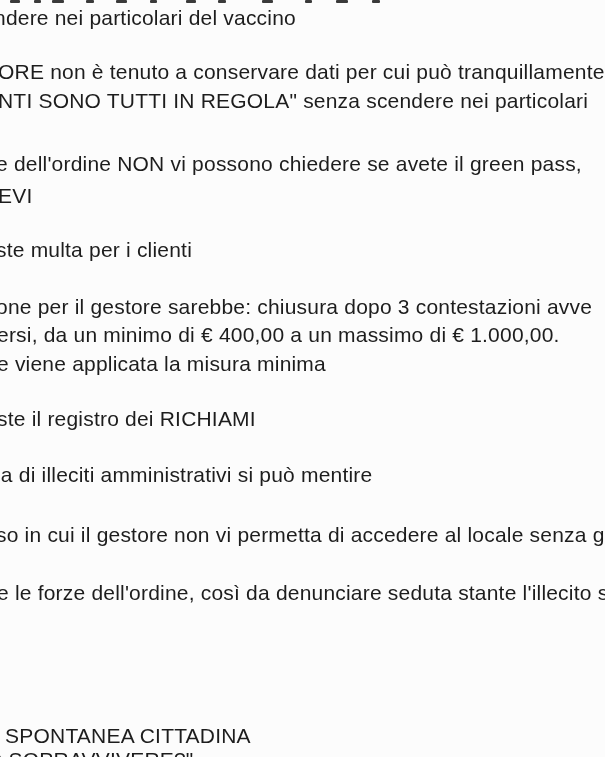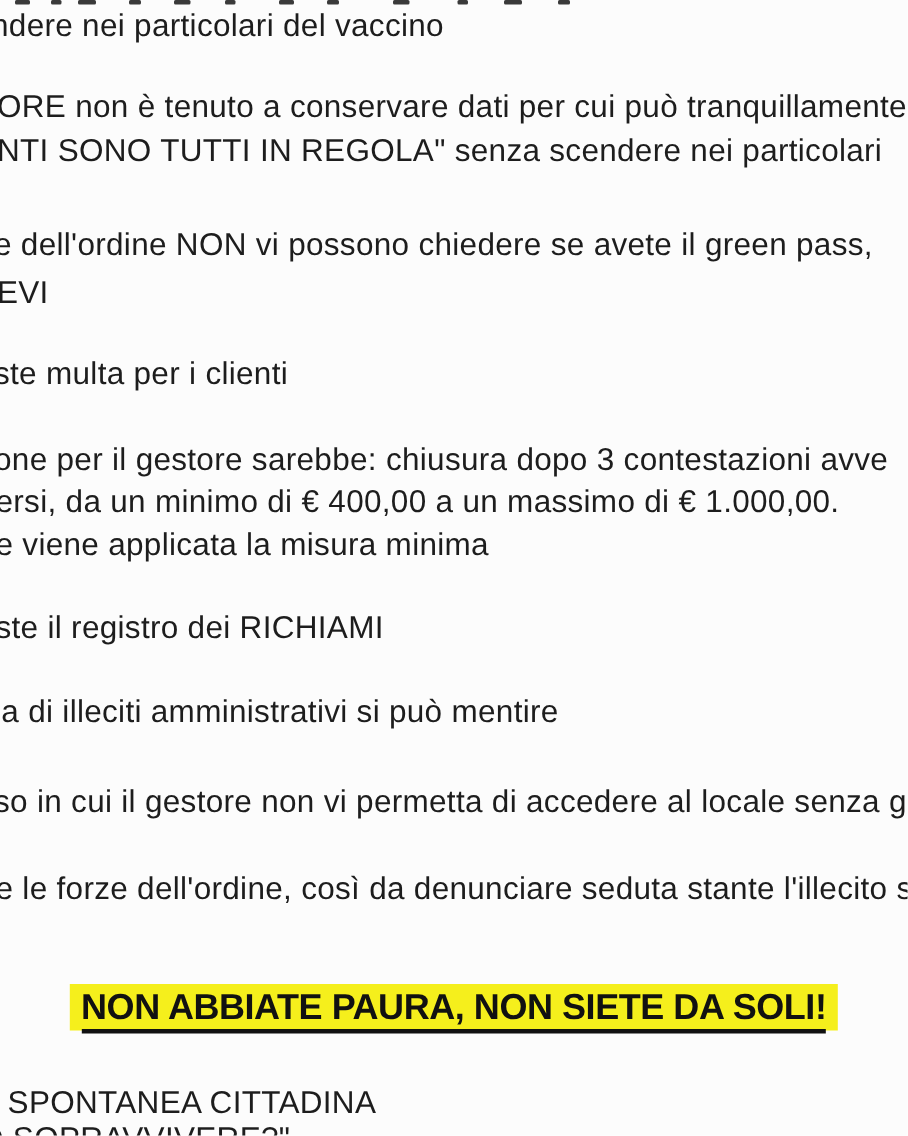--- a/index.html
+++ b/index.html
@@ -98,20 +98,17 @@
   <div class="txt ln5" style="color: rgb(29, 29, 29);">EVI</div>
   <div class="txt ln6" style="color: rgb(29, 29, 29);">ste multa per i clienti</div>
   <div class="txt ln7" style="color: rgb(29, 29, 29);">one per il gestore sarebbe: chiusura dopo 3 contestazioni avve</div>
   <div class="txt ln8" style="color: rgb(29, 29, 29);">ersi, da un minimo di € 400,00 a un massimo di € 1.000,00.</div>
   <div class="txt ln9" style="color: rgb(29, 29, 29);">e viene applicata la misura minima</div>
   <div class="txt ln10" style="color: rgb(29, 29, 29);">ste il registro dei RICHIAMI</div>
   <div class="txt ln11" style="color: rgb(29, 29, 29);">ia di illeciti amministrativi si può mentire</div>
   <div class="txt ln12" style="color: rgb(29, 29, 29);">so in cui il gestore non vi permetta di accedere al locale senza gr</div>
   <div class="txt ln13" style="color: rgb(29, 29, 29);">e le forze dell'ordine, così da denunciare seduta stante l'illecito s</div>
 
-  <div class="highlight-line" style="background: rgb(245, 239, 28); color: rgb(17, 17, 17);">
-    <span class="hl-inner">NON ABBIATE PAURA, NON SIETE DA SOLI!</span>
-  </div>
 
   <div class="txt ftr1" style="color: rgb(29, 29, 29);">A SPONTANEA CITTADINA</div>
   <div class="txt ftr2" style="color: rgb(29, 29, 29);">O SOPRAVVIVERE?"</div>
 
 </div>
 
 </body></html>

